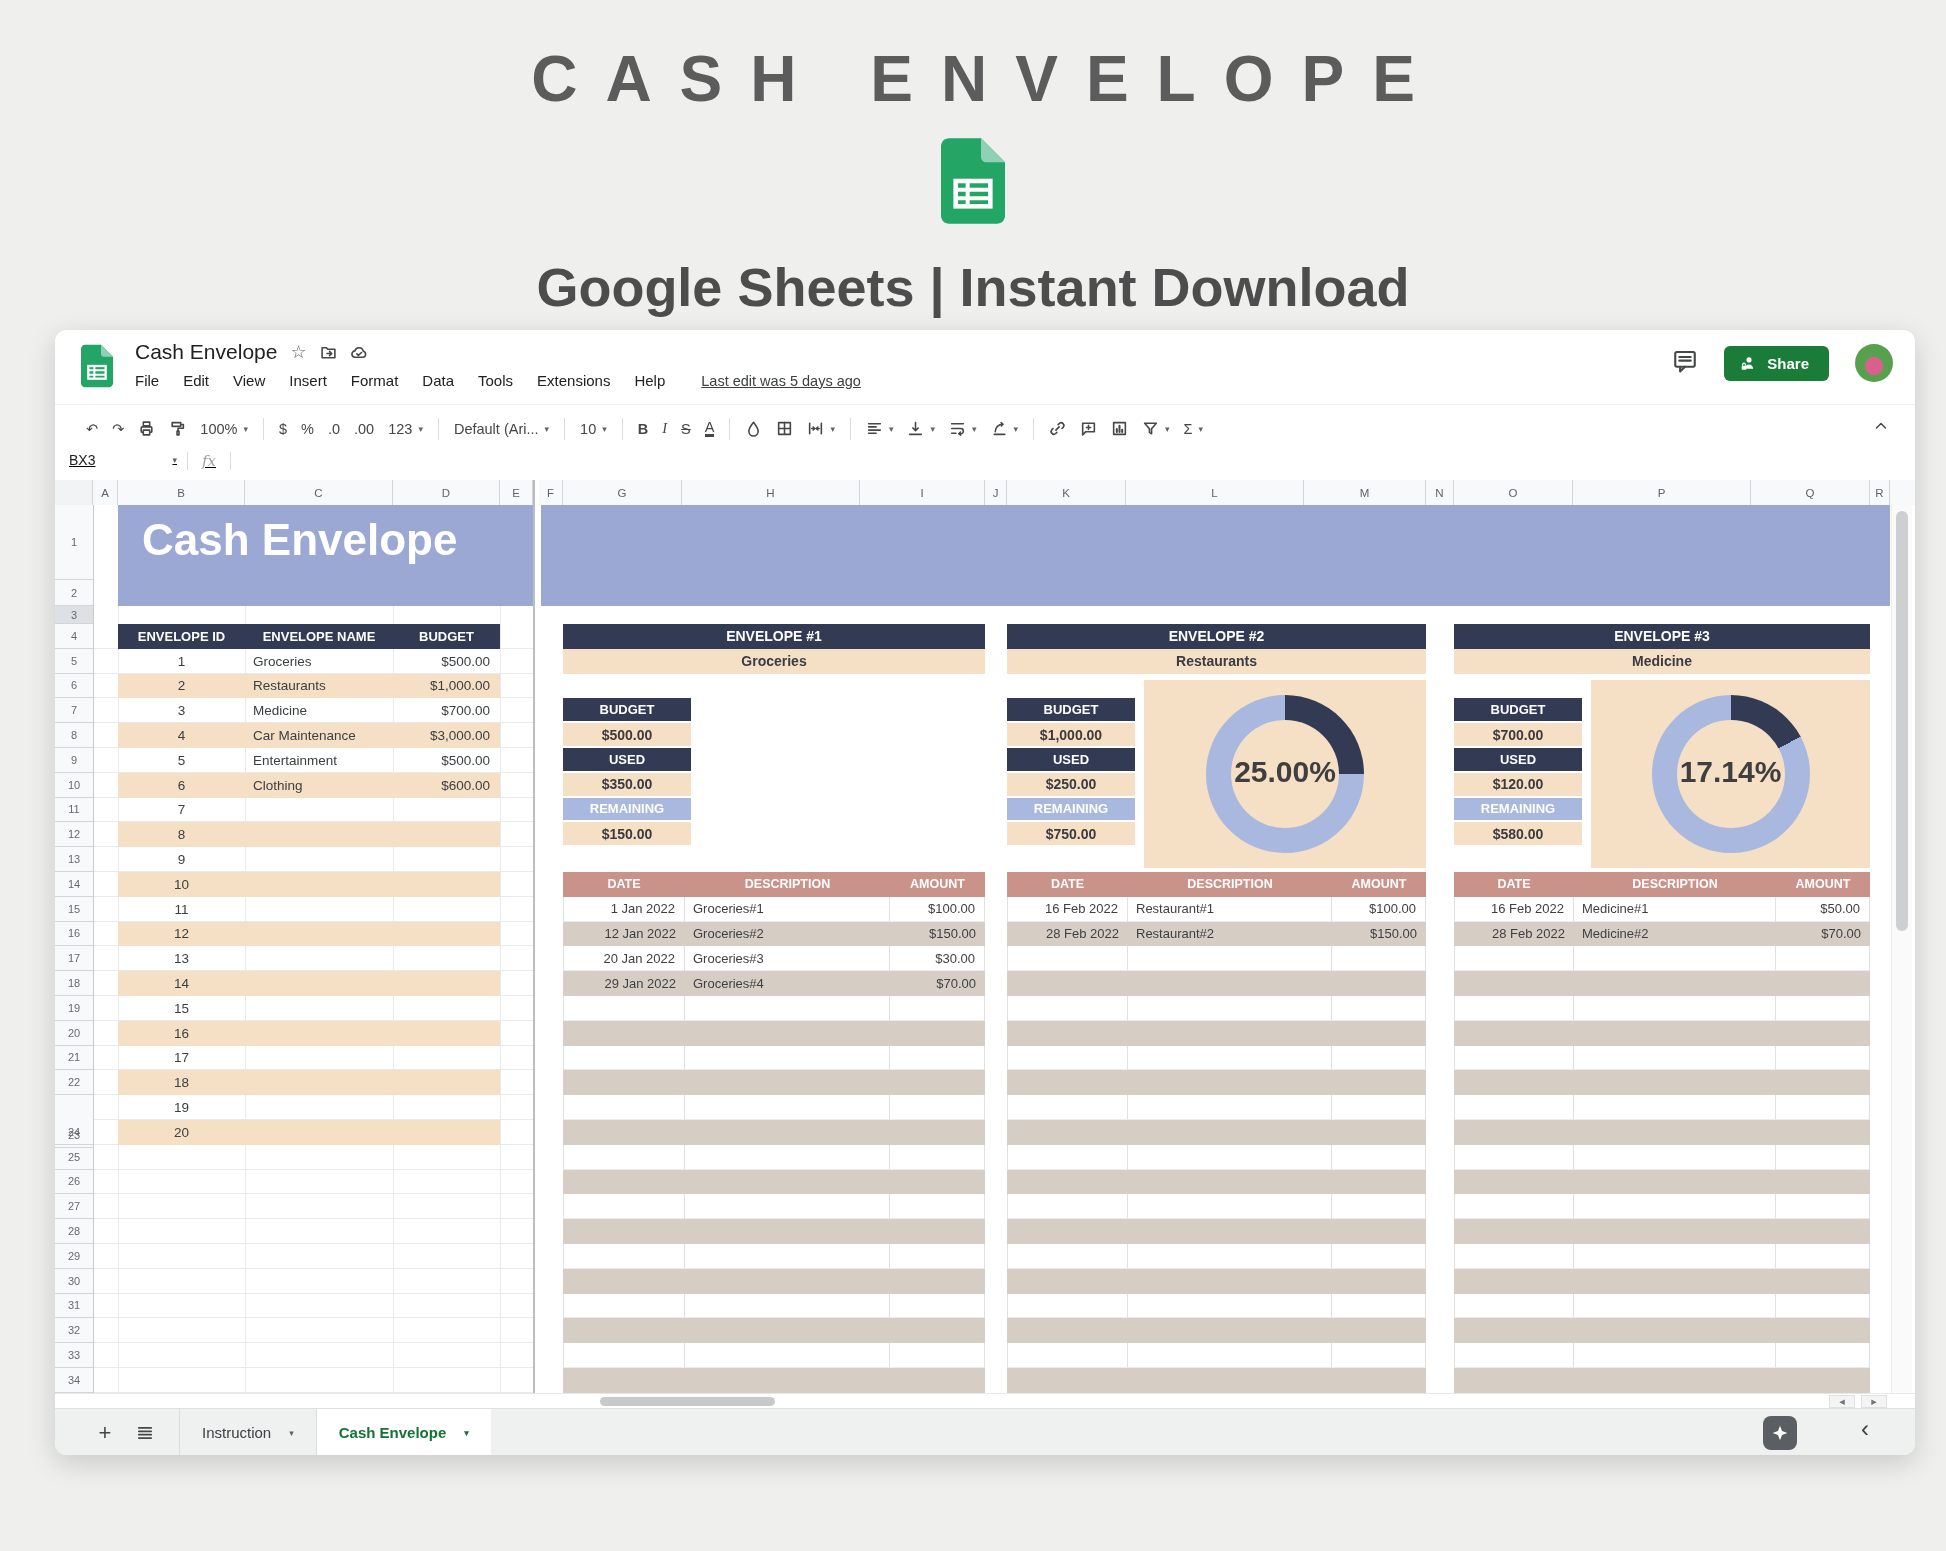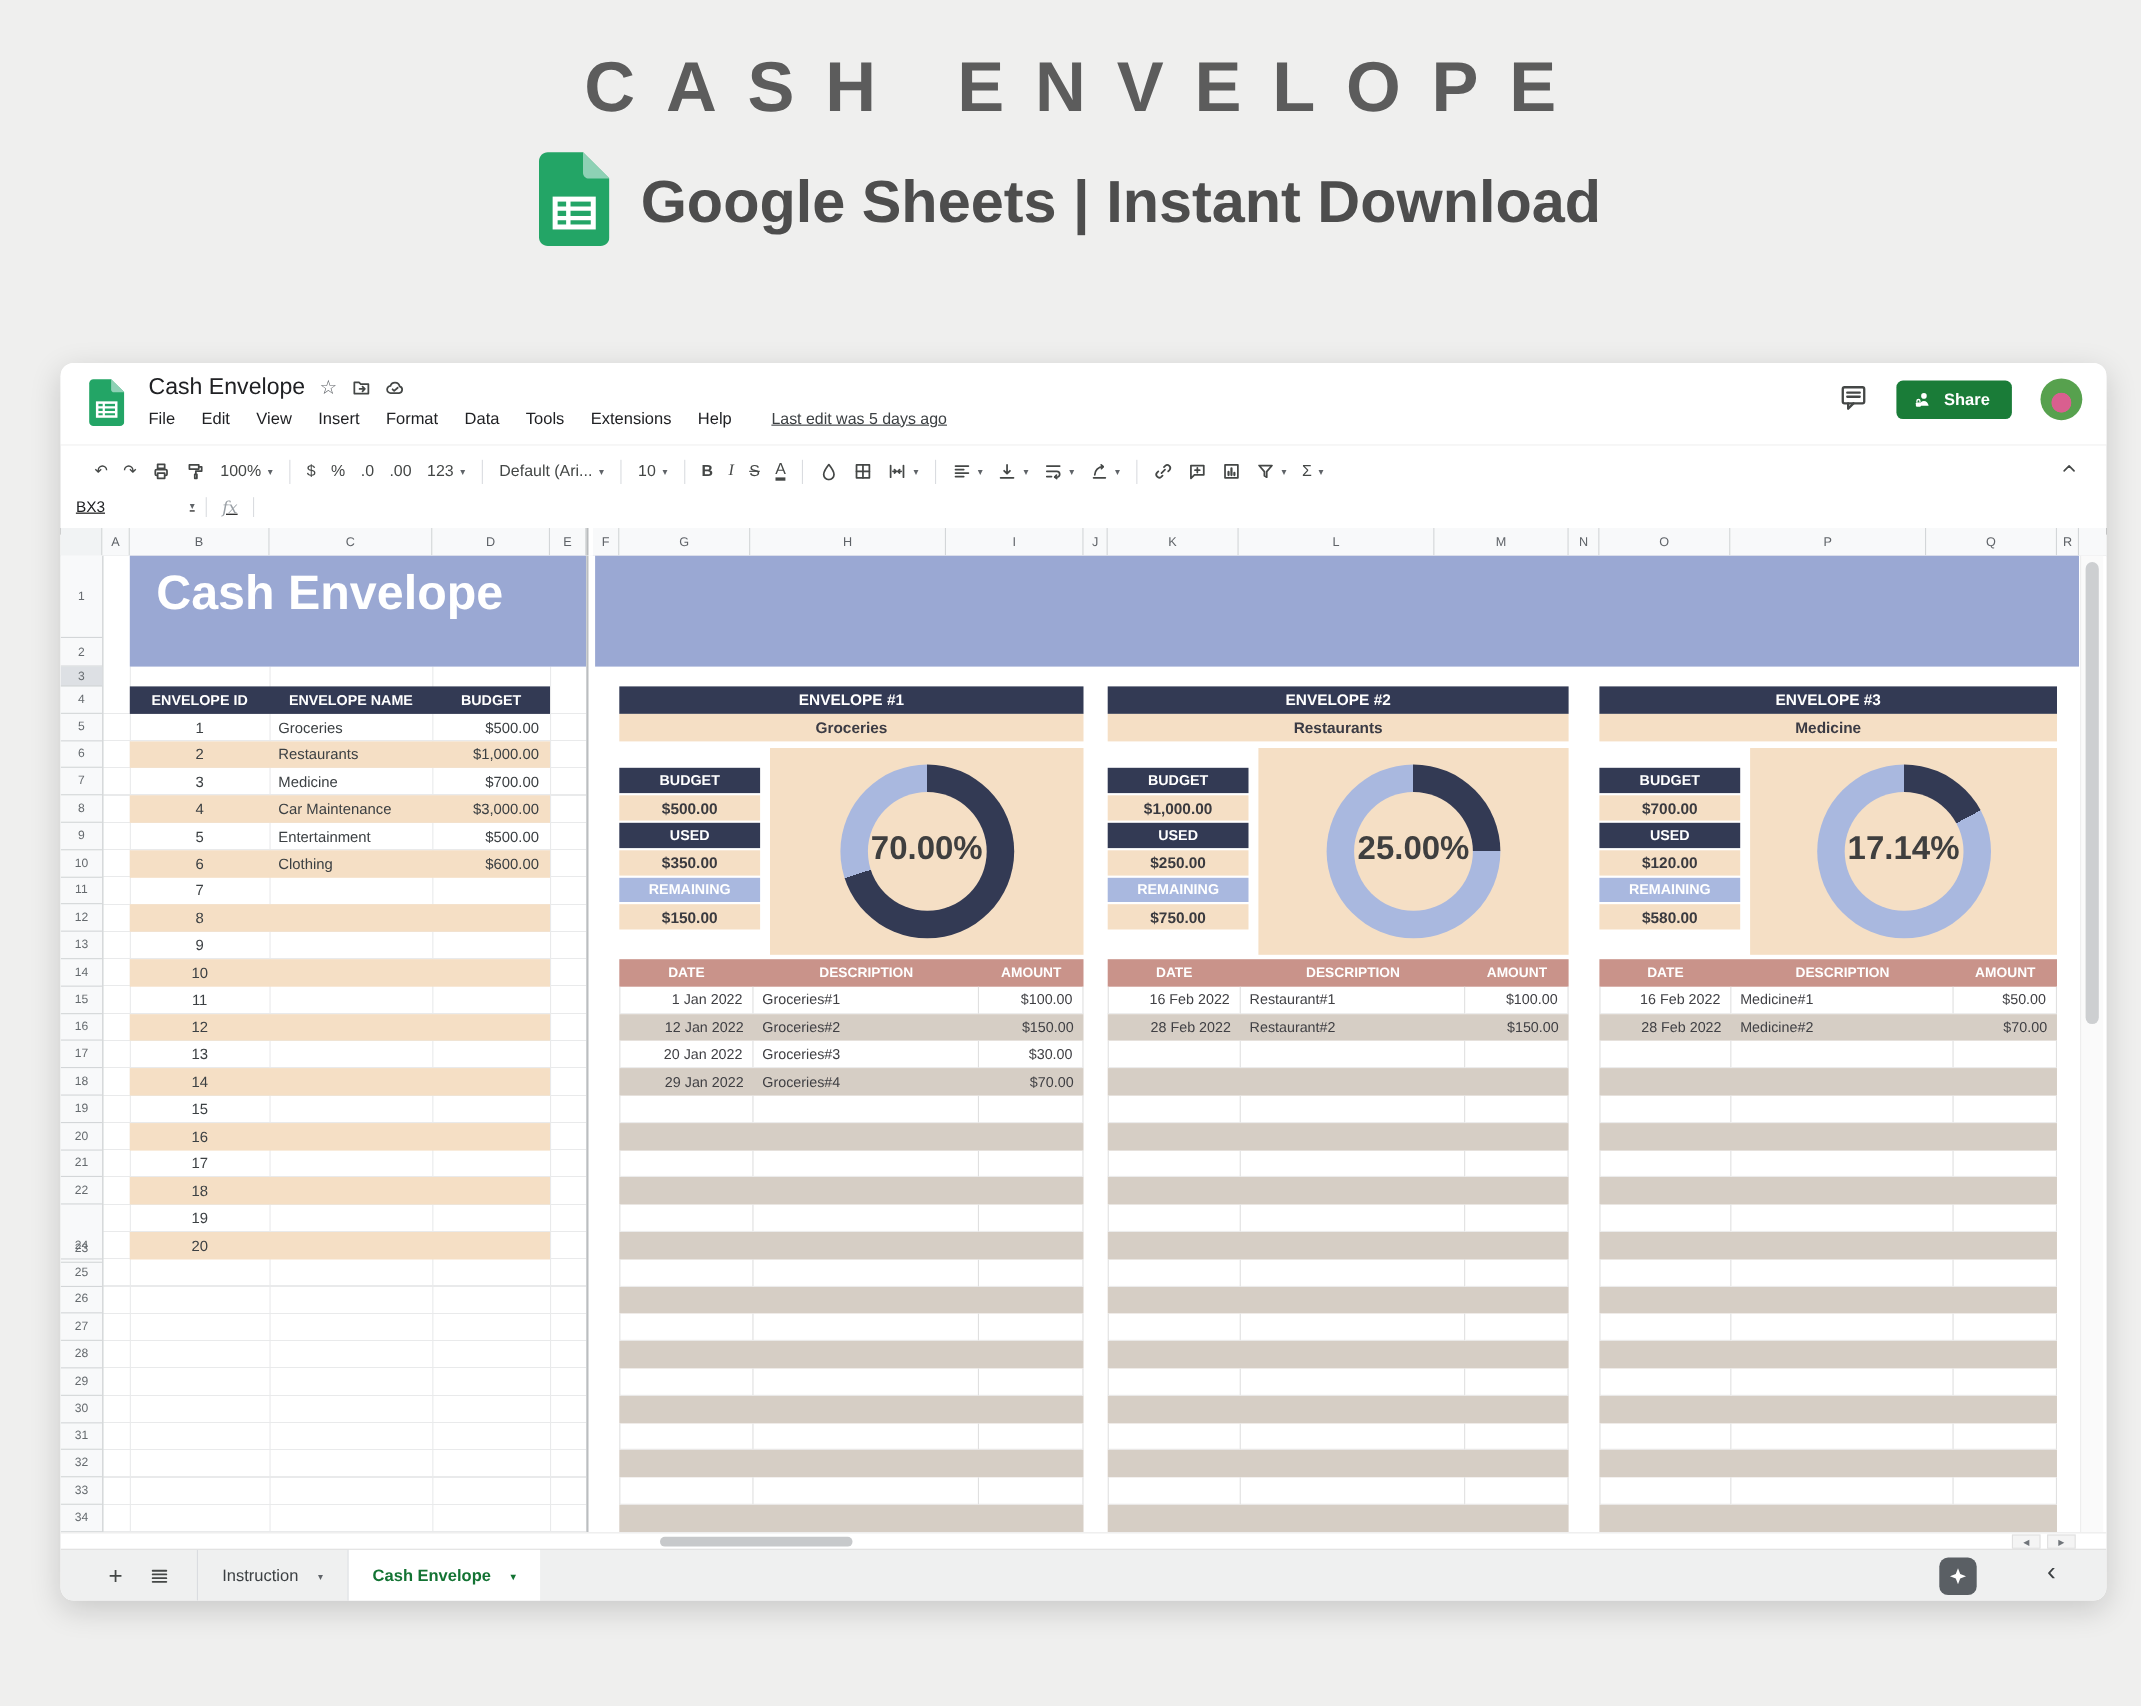--- a/index.html
+++ b/index.html
@@ -1,20 +1,20 @@
 <!DOCTYPE html>
 <html style="--navy: #333a54; --periwinkle: #9aa8d3; --periwinkle_light: #a9b8df; --beige: #f5dfc5; --rose: #c9938a; --taupe: #d6cec5; --tab_green: #137333; --share_green: #1a7c38; --logo_green: #23a566; --header_gray: #5c5c5c;"><head>
 <meta charset="utf-8">
 <style>
   html,body{margin:0;padding:0;background:#efefee;font-family:"Liberation Sans",sans-serif;}
   .page{position:relative;width:1946px;height:1551px;overflow:hidden;background:#efefee;}
   
   .page-header{position:absolute;top:42px;left:0;width:100%;text-align:center;}
   .page-header h1{margin:0;font-size:64px;font-weight:bold;color:#5c5c5c;letter-spacing:28px;text-indent:28px;}
-  .page-sub{margin-top:22px;display:flex;align-items:center;justify-content:center;gap:28px;}
+  .page-sub{margin-top:22px;display:flex;align-items:center;justify-content:center;gap:28px;flex-direction:column;}
   .page-sub .sub-text{font-size:54px;font-weight:bold;color:#4d4d4d;}
   
   .window{position:absolute;left:55px;top:330px;width:1860px;height:1125px;background:#fff;border-radius:12px;
           box-shadow:0 8px 28px rgba(0,0,0,.16);overflow:hidden;}
   .titlebar{position:absolute;left:0;top:0;width:100%;height:74px;background:#fff;}
   .doc-logo{position:absolute;left:26px;top:14px;}
   .title-row{position:absolute;left:80px;top:10px;display:flex;align-items:center;gap:13px;}
   .doc-title{font-size:21px;color:#202124;}
   .title-ic{color:#5f6368;font-size:18px;display:flex;align-items:center;}
   .menu-row{position:absolute;left:80px;top:42px;display:flex;align-items:center;gap:24px;font-size:15px;color:#202124;justify-content:space-between;}
@@ -536,25 +536,20 @@
       <div id="panels">
           <div class="panel" style="left:508px;width:422px;">
             <div class="p-head" style="top:119px;height:24.8px;">ENVELOPE #1</div>
             <div class="p-sub" style="top:143.8px;height:24.8px;">Groceries</div>
             <div class="statbox st-label" style="top:193.4px;height:22.8px;">BUDGET</div>
             <div class="statbox st-val" style="top:218.20000000000002px;height:22.8px;">$500.00</div>
             <div class="statbox st-label" style="top:243px;height:22.8px;">USED</div>
             <div class="statbox st-val" style="top:267.8px;height:22.8px;">$350.00</div>
             <div class="statbox st-rem" style="top:292.6px;height:22.8px;">REMAINING</div>
             <div class="statbox st-val" style="top:317.4px;height:22.8px;">$150.00</div>
-            <div class="chartbox" style="left:137px;top:175px;width:285px;height:188px;">
-              <div class="donut" style="left:63.5px;top:15px;width:158px;height:158px;background:conic-gradient(var(--navy) 0 70%, var(--periwinkle_light) 70% 100%);">
-                <div class="donut-label" style="top:60px;">70.00%</div>
-              </div>
-            </div>
             <div class="txhead" style="top:367px;height:24.8px;">
               <div style="width:122px;">DATE</div>
               <div style="width:205px;">DESCRIPTION</div>
               <div style="width:95px;">AMOUNT</div>
             </div>
             <div class="txrow odd" style="top:391.8px;height:24.8px;">
               <div class="t-date" style="width:122px;">1 Jan 2022</div>
               <div class="t-desc" style="width:205px;">Groceries#1</div>
               <div class="t-amt" style="width:95px;">$100.00</div>
             </div>

